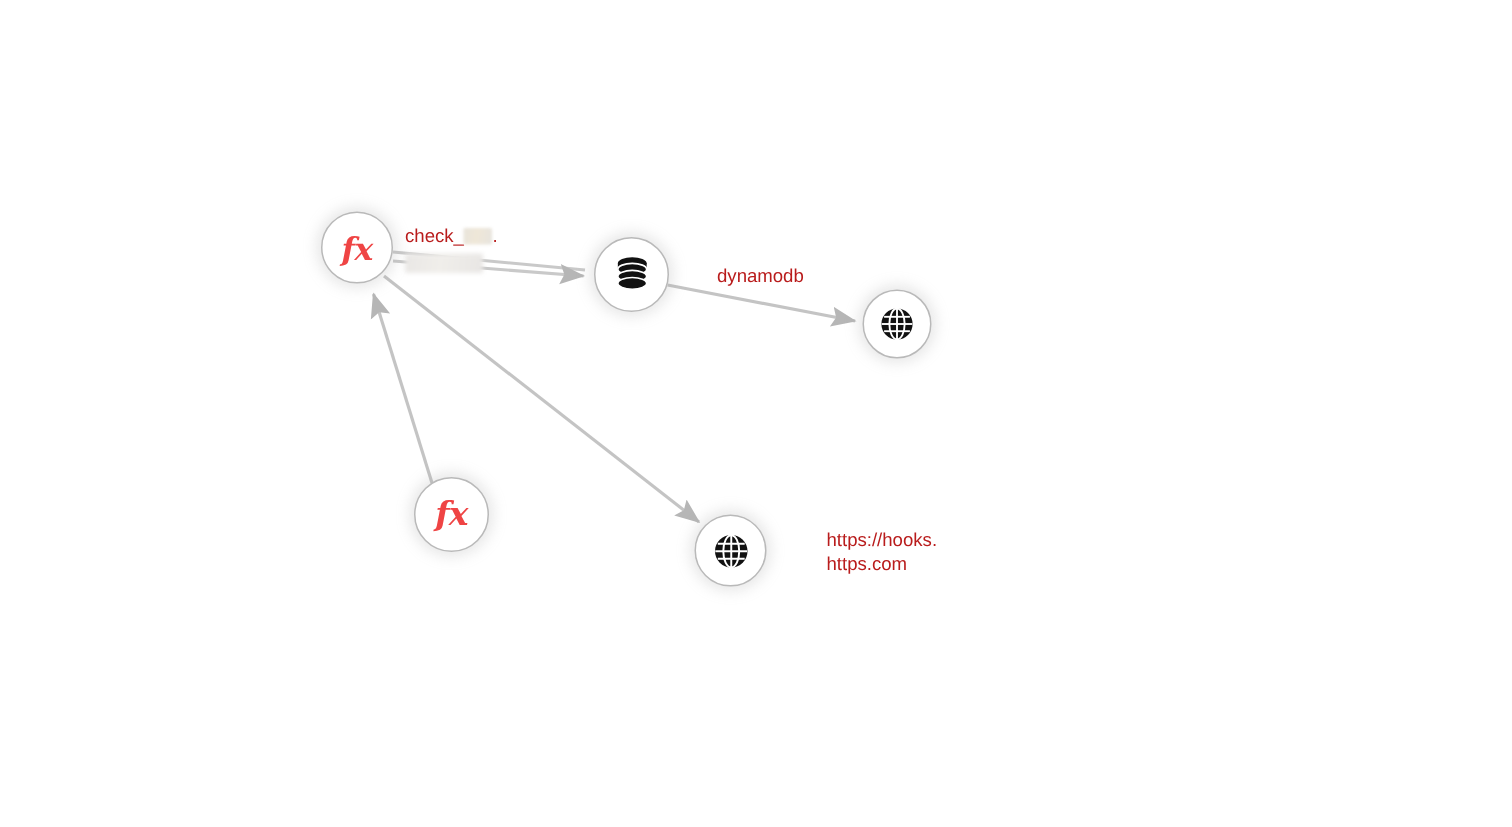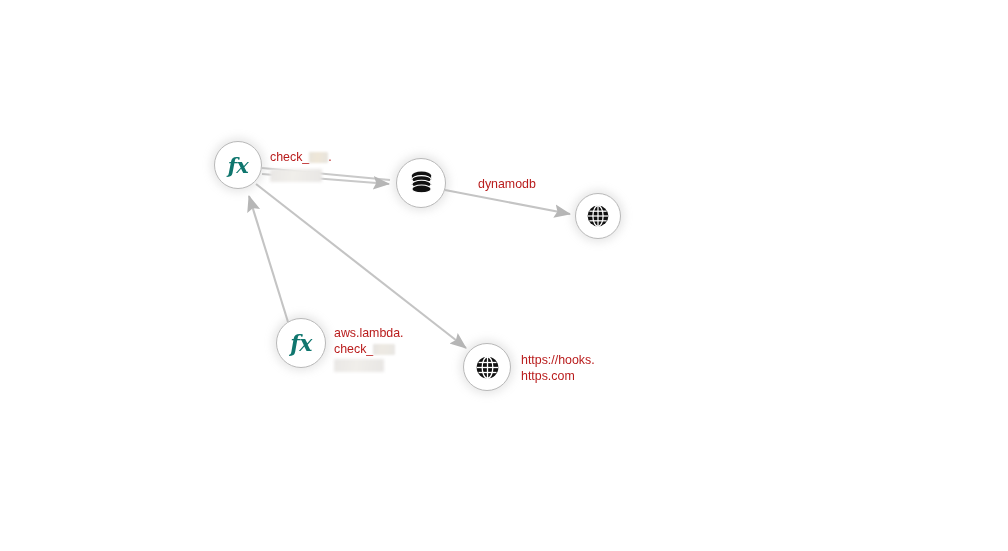--- a/index.html
+++ b/index.html
@@ -36,21 +36,21 @@
     display: flex;
     align-items: center;
     justify-content: center;
     box-sizing: border-box;
     z-index: 5;
   }
   .node-fx {
     font-family: "DejaVu Serif", serif;
     font-style: italic;
     font-weight: 700;
-    color: #0f766e;
+    color: #ef4444;
     letter-spacing: -0.5px;
     user-select: none;
   }
   .node-label {
     position: absolute;
     color: #b91c1c;
     font-size: 12.4px;
     line-height: 15.5px;
     white-space: nowrap;
     z-index: 6;
@@ -135,38 +135,31 @@
         <line x1="3.4" y1="16.8" x2="20.6" y2="16.8"></line>
         <line x1="12" y1="1.7" x2="12" y2="22.3"></line>
         <ellipse cx="12" cy="12" rx="5.1" ry="10.3"></ellipse>
       </g>
     </svg>
   </div>
 
   <div class="node node-fx" style="left:276px; top:318px; width:50px; height:50px; font-size:22px;">
     <span>fx</span>
   </div>
-  <div class="node-label" style="left:334px; top:326px;">
-    <div>aws.lambda.</div>
-    <div>
-      <span>check_</span><span class="redacted" style="width:22px; height:11px;"></span>
-    </div>
-    <span class="redacted-line" style="width:50px; height:13px; margin-top:2px;"></span>
-  </div>
 
   <div class="node" style="left:463px; top:343px; width:48px; height:48px;">
     <svg width="25" height="25" viewBox="0 0 24 24">
       <circle cx="12" cy="12" r="10.4" fill="#111111"></circle>
       <g stroke="#ffffff" stroke-width="1.25" fill="none">
         <line x1="1.8" y1="12" x2="22.2" y2="12"></line>
         <line x1="3.4" y1="7.2" x2="20.6" y2="7.2"></line>
         <line x1="3.4" y1="16.8" x2="20.6" y2="16.8"></line>
         <line x1="12" y1="1.7" x2="12" y2="22.3"></line>
         <ellipse cx="12" cy="12" rx="5.1" ry="10.3"></ellipse>
       </g>
     </svg>
   </div>
-  <div class="node-label" style="left:521px; top:353px;">
+  <div class="node-label" style="left:551px; top:353px;">
     <div>https://hooks.</div>
     <div>https.com</div>
   </div>
 
 </div>
 
 </body></html>

